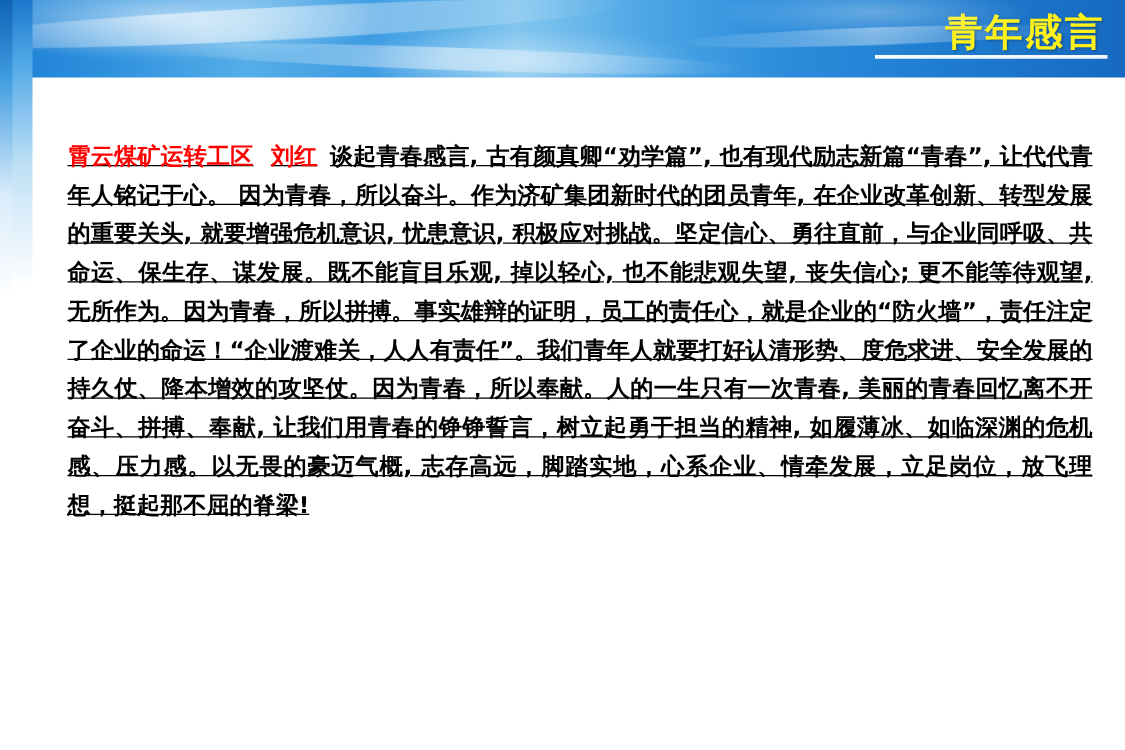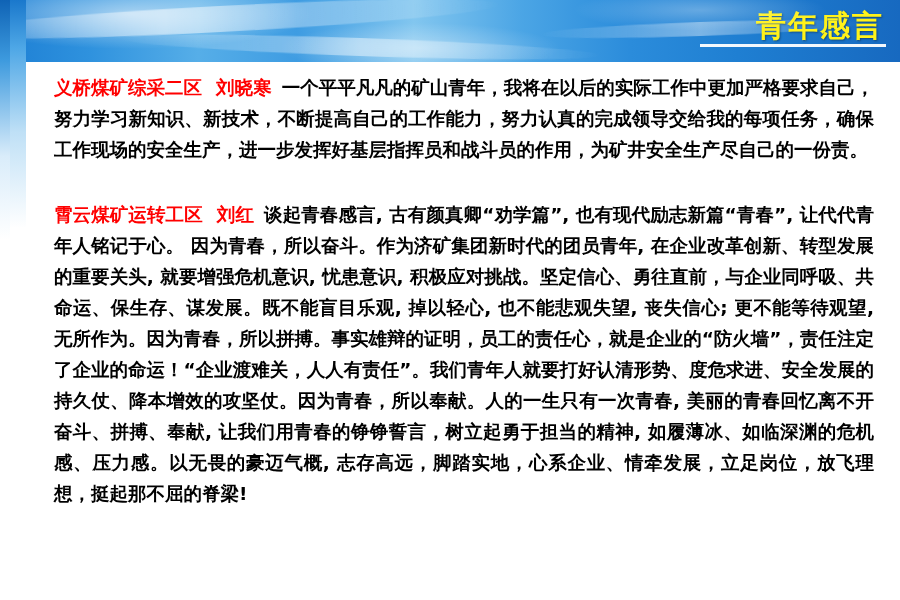--- a/index.html
+++ b/index.html
@@ -129,22 +129,23 @@
     text-align: justify;
     font-weight: 700;
     margin: 0;
   }
   .para-1 {
     margin-top: 10px;
     text-indent: 0;
     padding-left: 20px;
   }
   .para-2 {
-    margin-top: 34px;
+    margin-top: 48px;
     padding-left: 20px;
+    text-decoration: underline;
   }
   .para-2 .body-text {
     font-weight: 700;
   }
   .byline {
     color: #ff0000;
     font-weight: 700;
   }
   .byline-sep {
     display: inline-block;
@@ -166,22 +167,19 @@
     <div class="swoosh swoosh-3"></div>
     <div class="header-title">青年感言</div>
     <div class="title-underline"></div>
   </div>
 
   <div class="left-stripe"></div>
   <div class="left-stripe-2"></div>
 
   <div class="content">
 
-    <p class="para para-1">
-      <span class="byline">义桥煤矿综采二区</span><span class="byline-sep"></span><span class="byline">刘晓寒</span><span class="spacer-sm"></span><span class="body-text">一个平平凡凡的矿山青年，我将在以后的实际工作中更加严格要求自己，努力学习新知识、新技术，不断提高自己的工作能力，努力认真的完成领导交给我的每项任务，确保工作现场的安全生产，进一步发挥好基层指挥员和战斗员的作用，为矿井安全生产尽自己的一份责。</span>
-    </p>
 
     <p class="para para-2">
       <span class="byline">霄云煤矿运转工区</span><span class="byline-sep"></span><span class="byline">刘红</span><span class="spacer-sm"></span><span class="body-text">谈起青春感言, 古有颜真卿“劝学篇”, 也有现代励志新篇“青春”, 让代代青年人铭记于心。 因为青春，所以奋斗。作为济矿集团新时代的团员青年, 在企业改革创新、转型发展的重要关头, 就要增强危机意识, 忧患意识, 积极应对挑战。坚定信心、勇往直前，与企业同呼吸、共命运、保生存、谋发展。既不能盲目乐观, 掉以轻心, 也不能悲观失望, 丧失信心; 更不能等待观望, 无所作为。因为青春，所以拼搏。事实雄辩的证明，员工的责任心，就是企业的“防火墙”，责任注定了企业的命运！“企业渡难关，人人有责任”。我们青年人就要打好认清形势、度危求进、安全发展的持久仗、降本增效的攻坚仗。因为青春，所以奉献。人的一生只有一次青春, 美丽的青春回忆离不开奋斗、拼搏、奉献, 让我们用青春的铮铮誓言，树立起勇于担当的精神, 如履薄冰、如临深渊的危机感、压力感。以无畏的豪迈气概, 志存高远，脚踏实地，心系企业、情牵发展，立足岗位，放飞理想，挺起那不屈的脊梁!</span>
     </p>
 
   </div>
 </div>
 
 </body></html>

